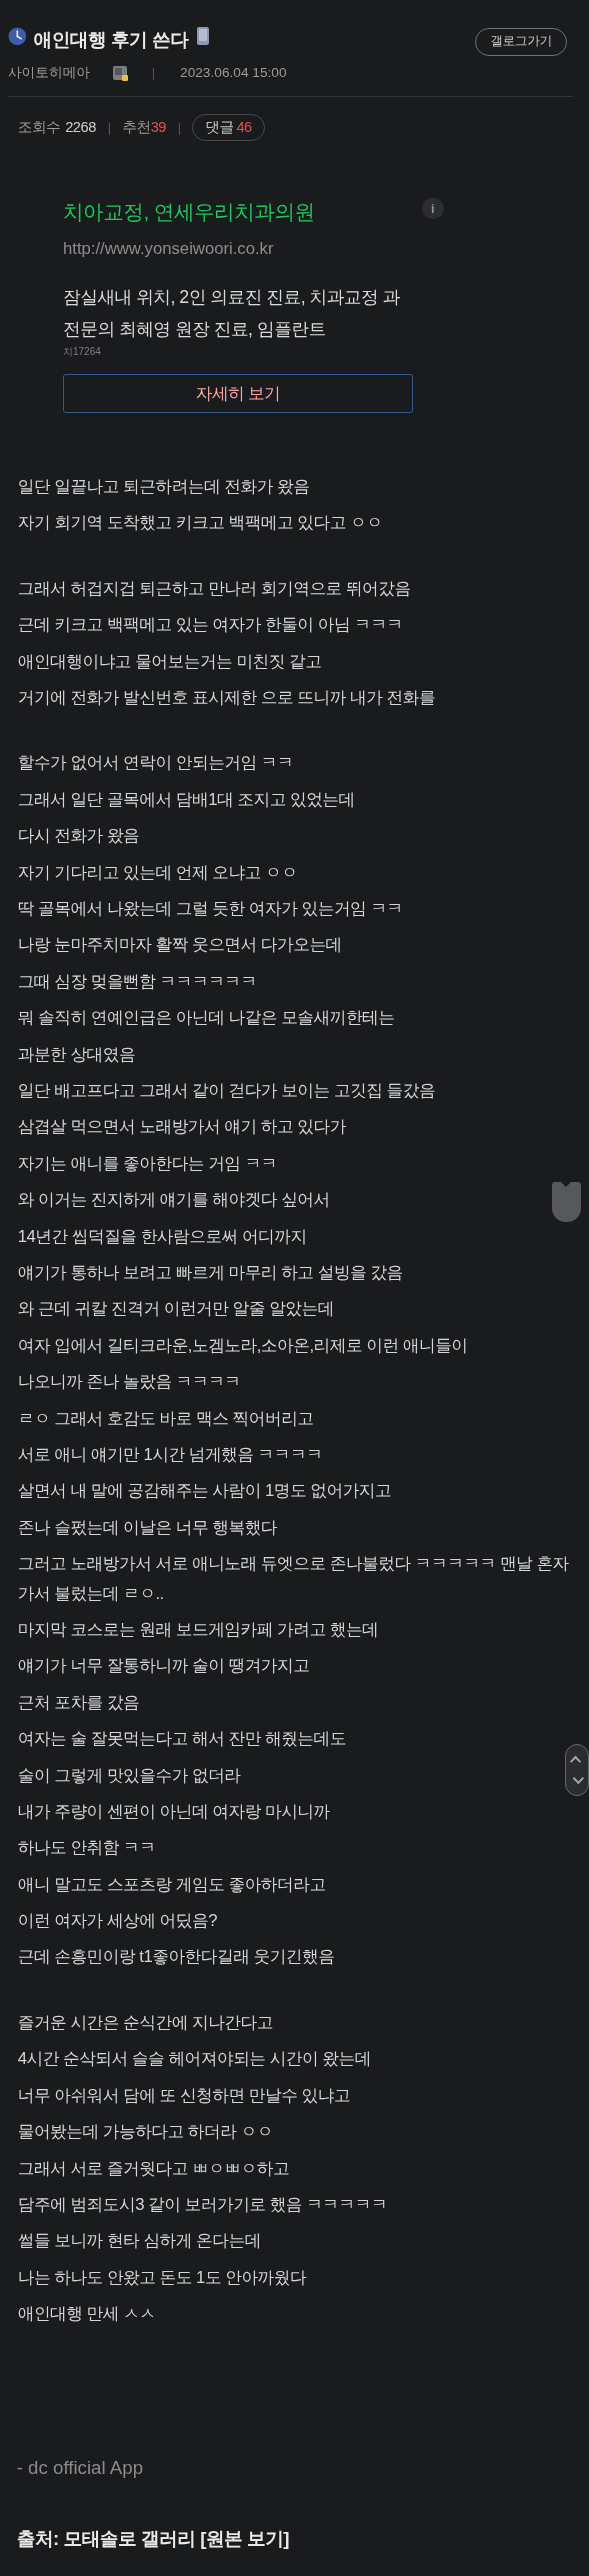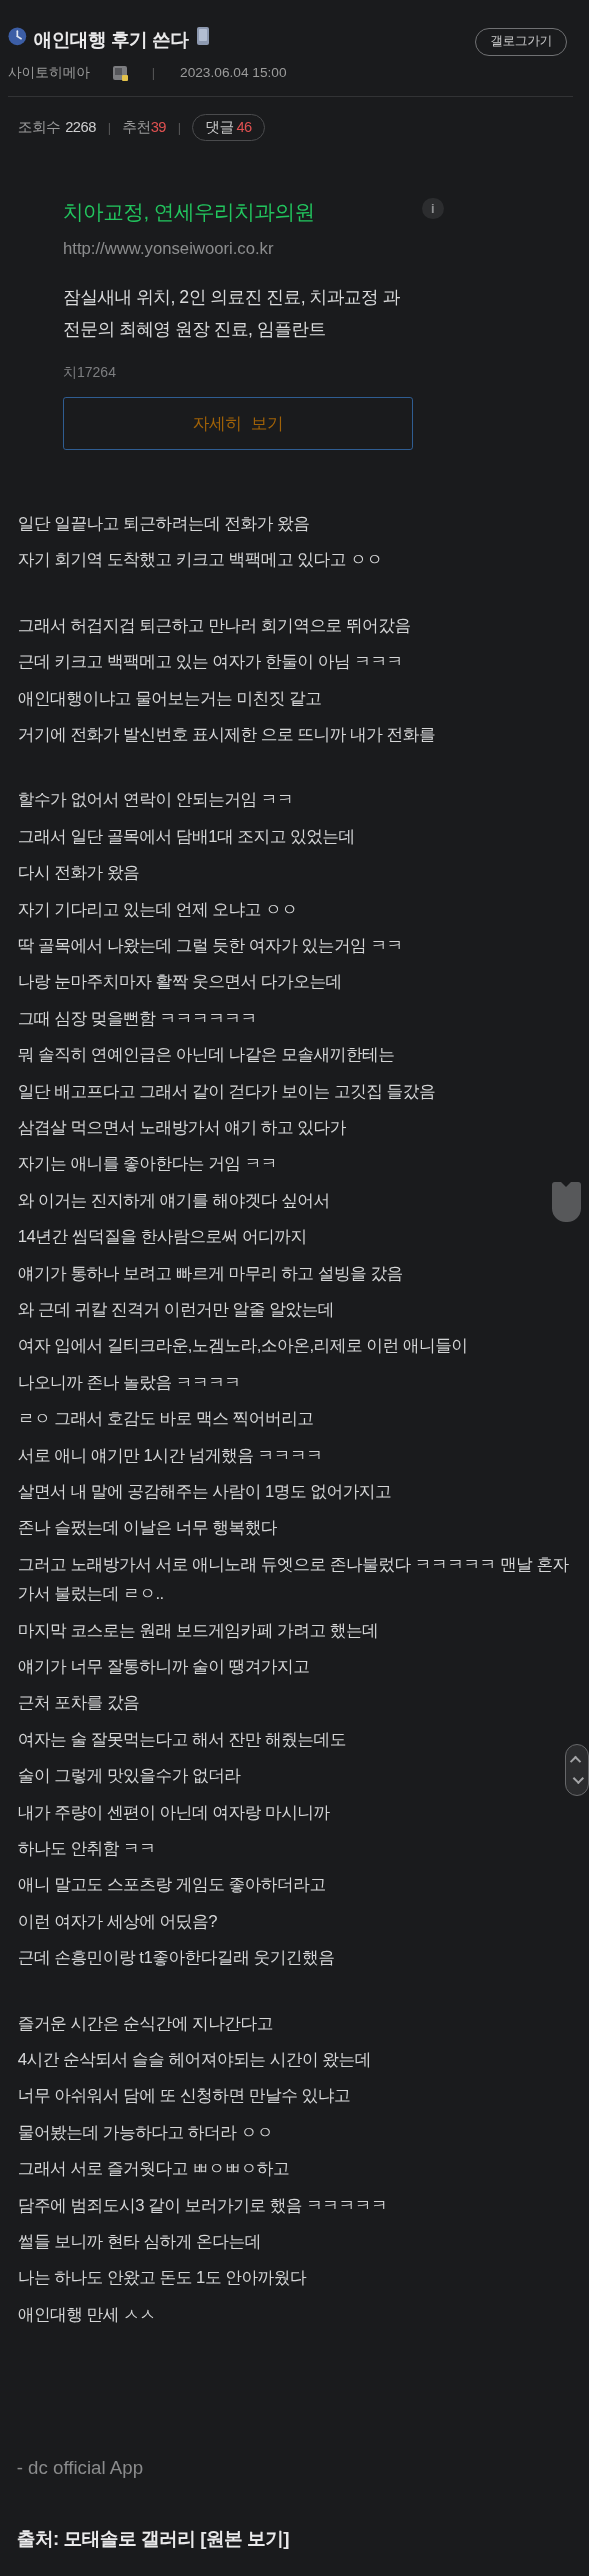--- a/index.html
+++ b/index.html
@@ -46,24 +46,24 @@
   .comments-pill .stat-red { margin-left:2.9px; }
   
   .ad-card { position:relative; margin-top:25.5px; padding-left:63px; }
   .info-icon { position:absolute; left:422px; top:0; width:21.6px; height:21.6px; border-radius:50%;
     background:#2c2d2f; color:#8f9092; font-size:12.8px; font-weight:bold;
     display:flex; align-items:center; justify-content:center; cursor:pointer; }
   .ad-title { margin-top:57px; font-size:20.6px; font-weight:normal; color:#22c55e; letter-spacing:-0.5px; }
   .ad-url { margin-top:12.8px; font-size:16.7px; color:#8c8d8e; }
   .ad-desc { margin-top:22.6px; font-size:17.7px; color:#dadbdc; line-height:32px; width:356px;
     letter-spacing:-0.5px; }
-  .ad-reg { margin-top:19px; font-size:14px; color:#7d7e80; }
-  .ad-cta { display:block; margin-top:14.7px; width:350px; height:53px;
+  .ad-reg { margin-top:0; font-size:10px; color:#7d7e80; }
+  .ad-cta { display:block; margin-top:14.7px; width:350px; height:39px;
     background:transparent; border:1px solid #2f5d92; border-radius:2.9px;
-    color:#a16207; font-size:16.7px; font-family:Liberation Mono, monospace; letter-spacing:-0.5px; cursor:pointer; }
+    color:#fca5a5; font-size:16.7px; font-family:Liberation Serif, serif; letter-spacing:-0.5px; cursor:pointer; }
   
   .post-body { margin-top:59px; padding:0 17.7px; font-size:16.7px; color:#d6d7d8; letter-spacing:-0.5px; }
   .post-body .block { margin-bottom:36px; }
   .post-body p { line-height:29.5px; margin-bottom:6.9px; }
   
   .bookmark-float { position:absolute; left:552px; top:1182px; width:28.5px; height:40px;
     background:#5d5e60; border-radius:2.9px 2.9px 13.7px 13.7px; opacity:.92; cursor:pointer; }
   .bookmark-float::before { content:""; position:absolute; left:50%; top:-1px; transform:translateX(-50%);
     border-left:6.9px solid transparent; border-right:6.9px solid transparent; border-top:6.9px solid #1a1b1d; }
   .scroll-pill { position:absolute; left:565px; top:1744px; width:23.6px; height:52px;
@@ -138,20 +138,21 @@
     </div>
     <div class="block">
       <p>할수가 없어서 연락이 안되는거임 ㅋㅋ</p>
       <p>그래서 일단 골목에서 담배1대 조지고 있었는데</p>
       <p>다시 전화가 왔음</p>
       <p>자기 기다리고 있는데 언제 오냐고 ㅇㅇ</p>
       <p>딱 골목에서 나왔는데 그럴 듯한 여자가 있는거임 ㅋㅋ</p>
       <p>나랑 눈마주치마자 활짝 웃으면서 다가오는데</p>
       <p>그때 심장 멎을뻔함 ㅋㅋㅋㅋㅋㅋ</p>
       <p>뭐 솔직히 연예인급은 아닌데 나같은 모솔새끼한테는</p>
+      <p>과분한 상대였음</p>
       <p>일단 배고프다고 그래서 같이 걷다가 보이는 고깃집 들갔음</p>
       <p>삼겹살 먹으면서 노래방가서 얘기 하고 있다가</p>
       <p>자기는 애니를 좋아한다는 거임 ㅋㅋ</p>
       <p>와 이거는 진지하게 얘기를 해야겟다 싶어서</p>
       <p>14년간 씹덕질을 한사람으로써 어디까지</p>
       <p>얘기가 통하나 보려고 빠르게 마무리 하고 설빙을 갔음</p>
       <p>와 근데 귀칼 진격거 이런거만 알줄 알았는데</p>
       <p>여자 입에서 길티크라운,노겜노라,소아온,리제로 이런 애니들이</p>
       <p>나오니까 존나 놀랐음 ㅋㅋㅋㅋ</p>
       <p>ㄹㅇ 그래서 호감도 바로 맥스 찍어버리고</p>

